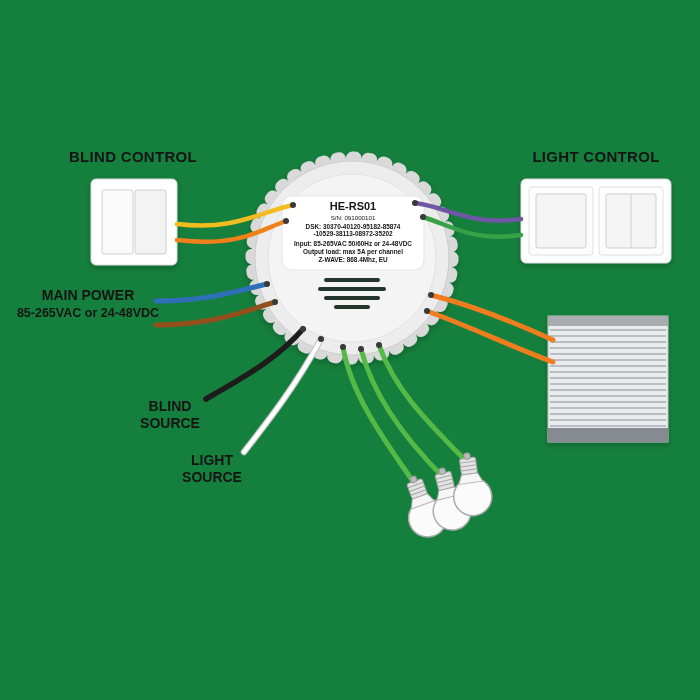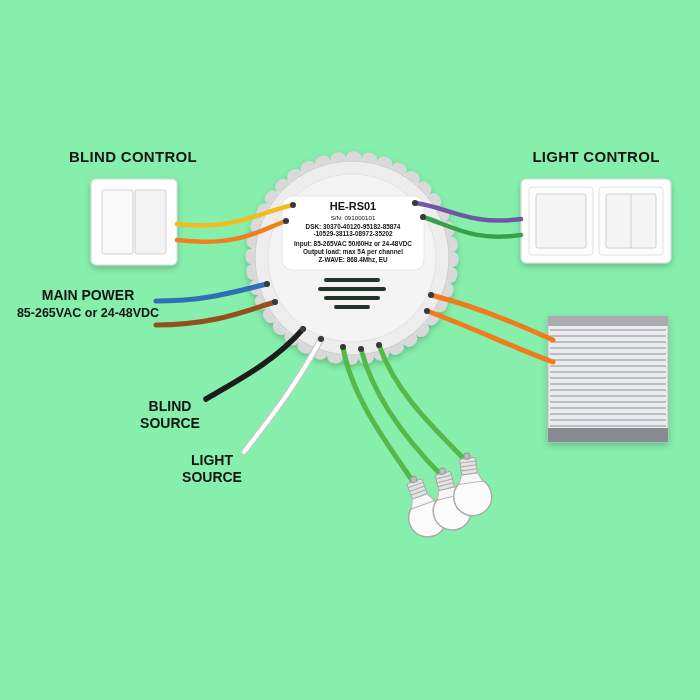--- a/index.html
+++ b/index.html
@@ -1,16 +1,16 @@
 <!DOCTYPE html>
 <html><head>
 <meta charset="utf-8">
 <style>
   html,body{margin:0;padding:0;background:#ffffff;}
-  .stage{width:700px;height:700px;position:relative;background:#86efac;overflow:hidden;}
+  .stage{width:700px;height:700px;position:relative;background:#15803d;overflow:hidden;}
   svg{display:block;}
   svg text{font-family:"Liberation Sans",sans-serif;fill:#141414;}
   .lbl{font-size:15px;font-weight:700;letter-spacing:.3px;}
   .lbl-mid{font-size:14px;font-weight:700;}
   .spec{font-size:12.5px;font-weight:700;}
   .dev-model{font-size:11px;font-weight:700;}
   .dev-tiny{font-size:6.4px;font-weight:700;}
   .dev-tiny2{font-size:6.2px;font-weight:400;}
   .wire{fill:none;stroke-linecap:round;}
 </style>

